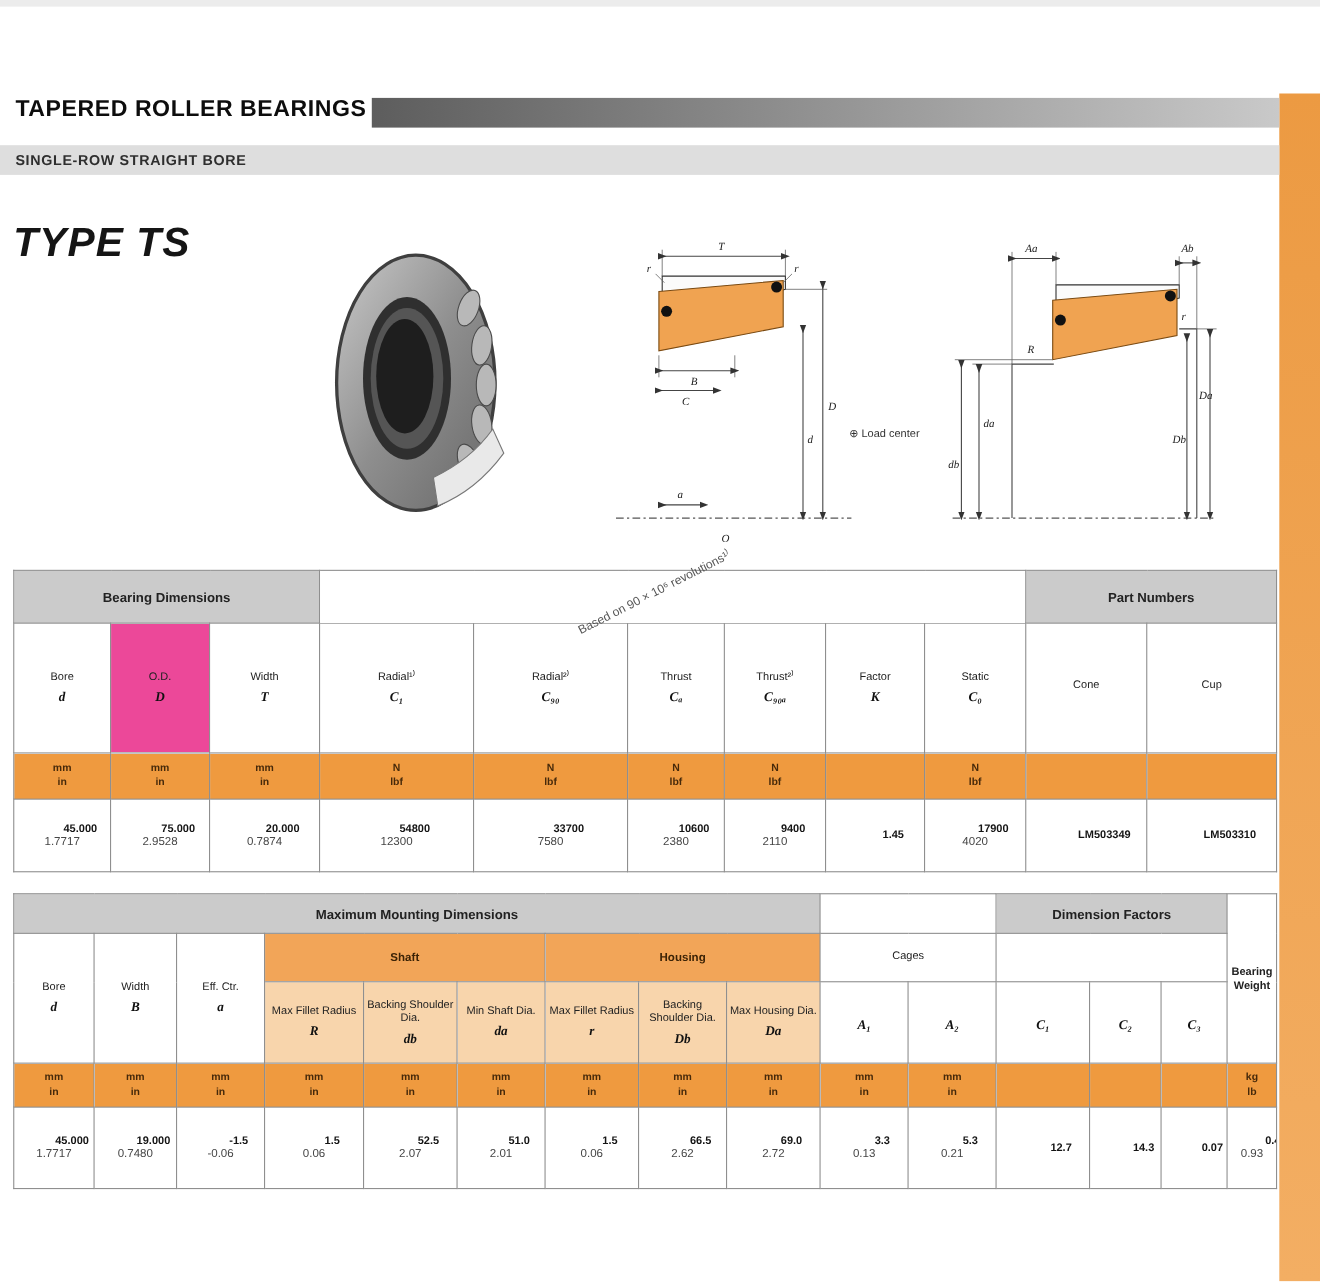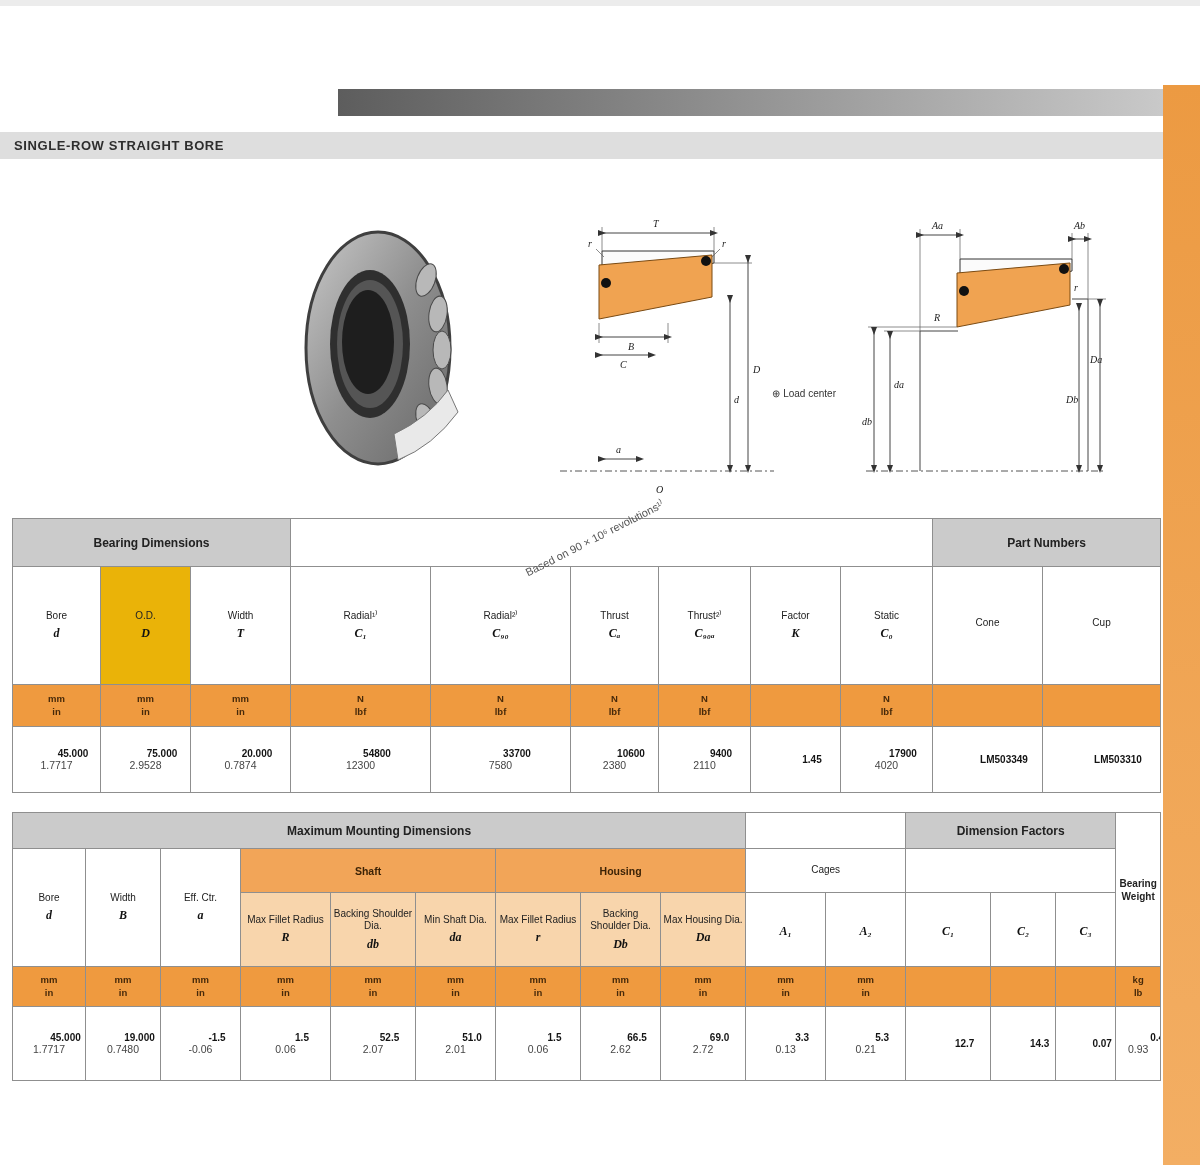--- a/index.html
+++ b/index.html
@@ -24,21 +24,21 @@
   table.tbl{position:absolute;left:12px;width:1148px;border-collapse:collapse;table-layout:fixed;}
   .tbl td{border:1px solid #8f8f8f;text-align:center;vertical-align:middle;padding:1px;overflow:hidden;}
   .sec{background:#cbcbcb;font-size:12px;font-weight:bold;color:#222;}
   .blank{background:#fff;}
   .mid{position:relative;overflow:visible !important;background:#fff;}
   .note{position:absolute;left:235px;top:46px;transform:rotate(-27deg);transform-origin:left center;
         font-size:11px;color:#555;white-space:nowrap;}
   .ch .cl{display:block;font-size:10px;line-height:1.25;color:#222;}
   .ch .cs{display:block;font-size:12px;font-style:italic;font-weight:bold;margin-top:4px;
           font-family:"Liberation Serif",serif;}
-  .oh{background:#eab308;}
+  .oh{background:#ec4899;}
   .subhd{background:#f8d5ac;}
   .grp{background:#f2a558;font-size:10.5px;font-weight:bold;color:#3c2306;}
   .u{background:#ef9a3f;margin-top:48px;}
   .u span{display:block;font-size:9.5px;font-weight:bold;color:#46290a;line-height:1.35;}
   .dv .v1{display:block;font-size:10px;font-weight:bold;color:#141414;padding-left:33px;}
   .dv .v2{display:block;font-size:10.5px;color:#454545;}
   .wh{background:#fff;}
   .wh span{display:block;font-size:10px;font-weight:bold;color:#222;line-height:1.3;text-align:center;}
 
   #t1 tr.rA{height:48px;} #t1 tr.rB{height:118px;} #t1 tr.rC{height:42px;} #t1 tr.rD{height:66px;}
@@ -52,24 +52,26 @@
 </style>
 </head>
 <body>
 
 <div class="page">
   <div class="topstrip"></div>
   <div class="stripe"></div>
 
   <div class="hdr">
     <div class="bar"></div>
+    <h1>TAPERED ROLLER BEARINGS</h1>
   </div>
   <div class="sub">
     <span>SINGLE-ROW STRAIGHT BORE</span>
   </div>
+  <div class="type">TYPE TS</div>
 
   <svg class="fig" style="left:298px;top:222px" width="175" height="255" viewBox="0 0 175 255">
     <defs>
       <linearGradient id="bg1" x1="0" y1="0" x2="1" y2="1">
         <stop offset="0" stop-color="#c9c9c9"></stop>
           <stop offset=".5" stop-color="#8e8e8e"></stop>
         <stop offset="1" stop-color="#676767"></stop>
       </linearGradient>
     </defs>
     <g>

